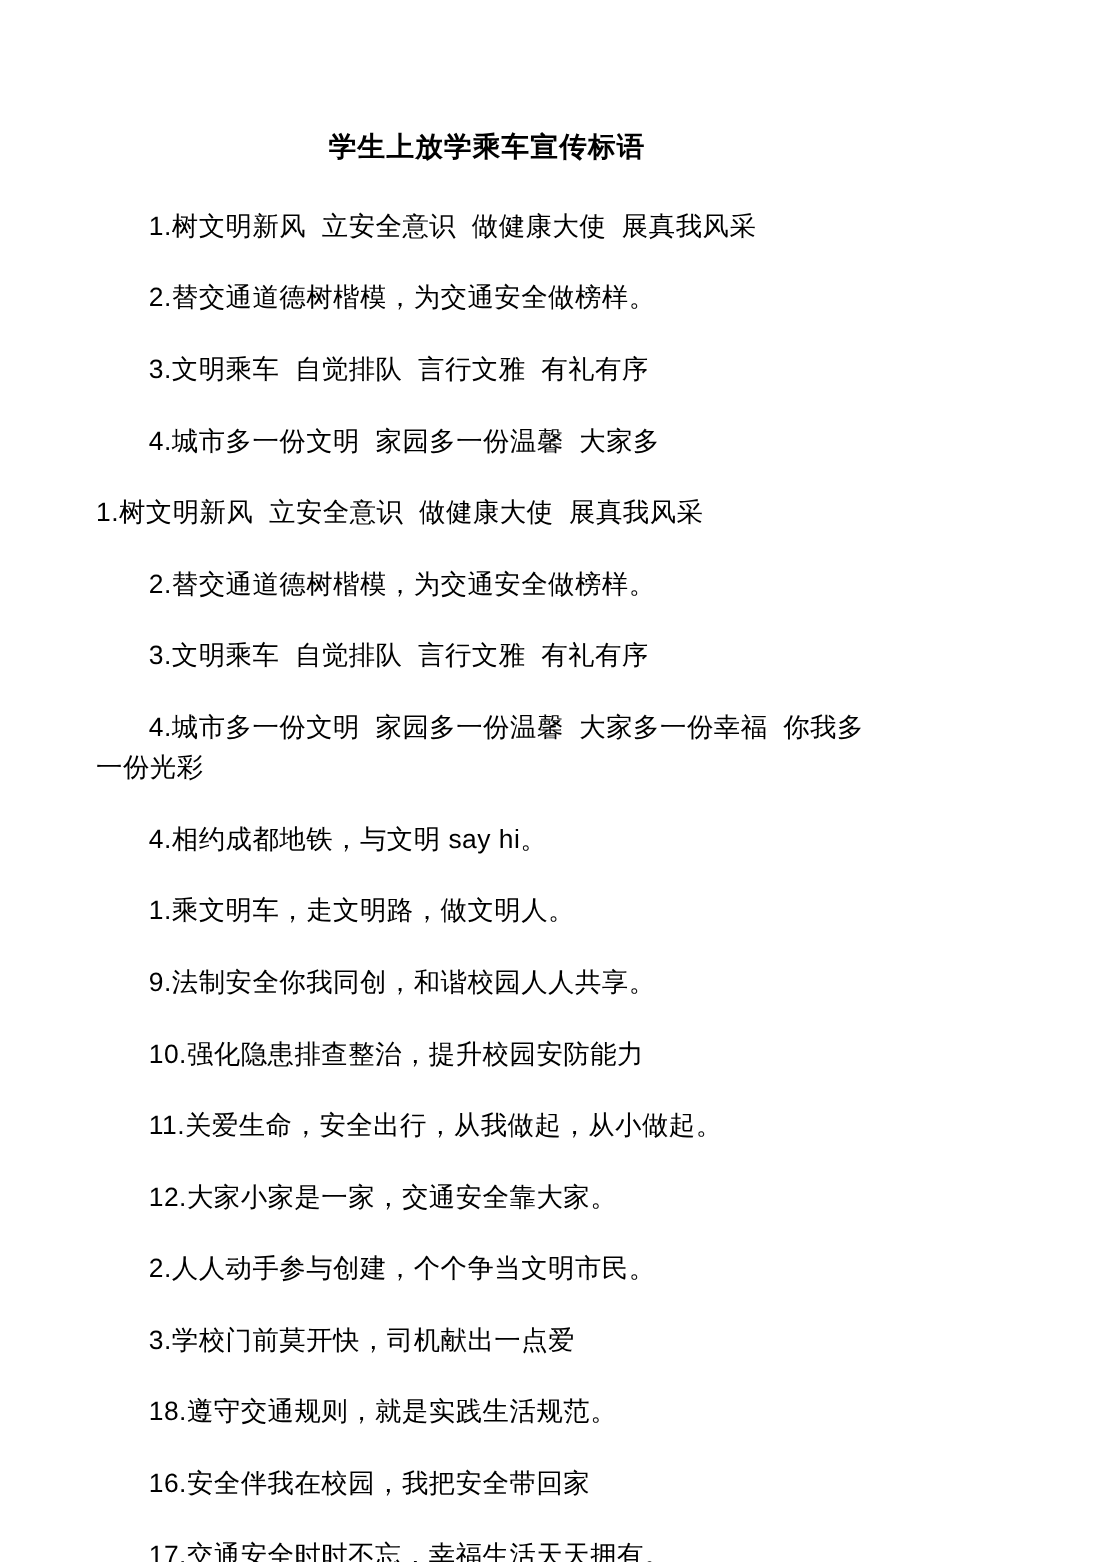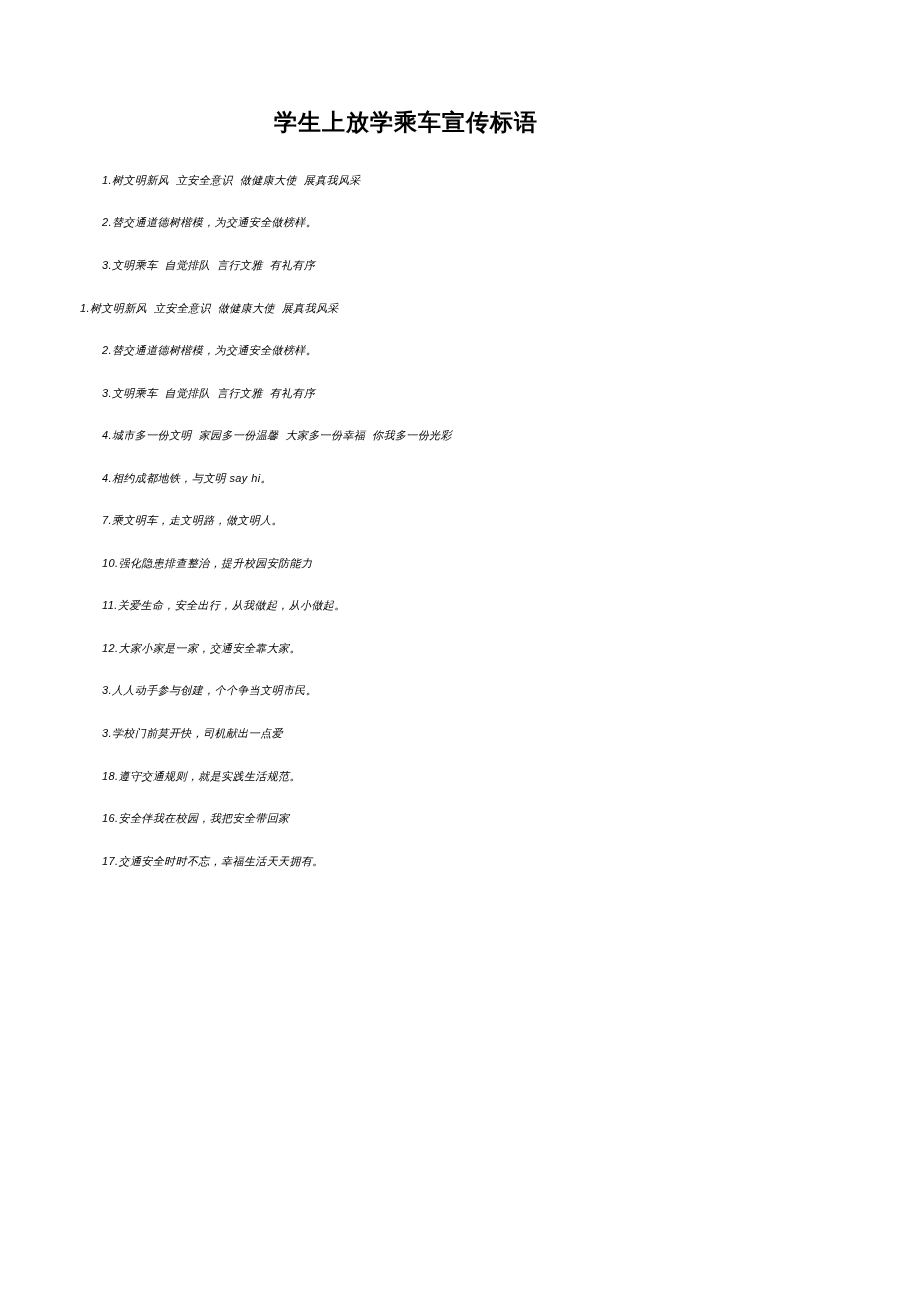--- a/index.html
+++ b/index.html
@@ -28,49 +28,50 @@
     letter-spacing: 1px;
     margin: 0;
     padding-top: 108px;
     padding-bottom: 0;
     line-height: 1.3;
   }
   .body-block {
     margin-top: 34px;
   }
   .para {
-    font-size: 11px;
+    font-size: 22px;
     line-height: 1.55;
     margin: 0 0 25.5px 0;
     text-indent: 2em;
     letter-spacing: 0.4px;
     white-space: pre-wrap;
-    font-style: italic;
   }
   .para.no-indent {
     text-indent: 0;
   }
 </style>
 </head>
 <body>
 
 <div class="page">
   <h1 class="doc-title">学生上放学乘车宣传标语</h1>
   <div class="body-block">
     <p class="para">1.树文明新风  立安全意识  做健康大使  展真我风采</p>
     <p class="para">2.替交通道德树楷模，为交通安全做榜样。</p>
     <p class="para">3.文明乘车  自觉排队  言行文雅  有礼有序</p>
+    <p class="para">4.城市多一份文明  家园多一份温馨  大家多</p>
     <p class="para no-indent">1.树文明新风  立安全意识  做健康大使  展真我风采</p>
     <p class="para">2.替交通道德树楷模，为交通安全做榜样。</p>
     <p class="para">3.文明乘车  自觉排队  言行文雅  有礼有序</p>
     <p class="para">4.城市多一份文明  家园多一份温馨  大家多一份幸福  你我多一份光彩</p>
     <p class="para">4.相约成都地铁，与文明 say hi。</p>
-    <p class="para">7.乘文明车，走文明路，做文明人。</p>
+    <p class="para">1.乘文明车，走文明路，做文明人。</p>
+    <p class="para">9.法制安全你我同创，和谐校园人人共享。</p>
     <p class="para">10.强化隐患排查整治，提升校园安防能力</p>
     <p class="para">11.关爱生命，安全出行，从我做起，从小做起。</p>
     <p class="para">12.大家小家是一家，交通安全靠大家。</p>
-    <p class="para">3.人人动手参与创建，个个争当文明市民。</p>
+    <p class="para">2.人人动手参与创建，个个争当文明市民。</p>
     <p class="para">3.学校门前莫开快，司机献出一点爱</p>
     <p class="para">18.遵守交通规则，就是实践生活规范。</p>
     <p class="para">16.安全伴我在校园，我把安全带回家</p>
     <p class="para">17.交通安全时时不忘，幸福生活天天拥有。</p>
   </div>
 </div>
 
 </body></html>

